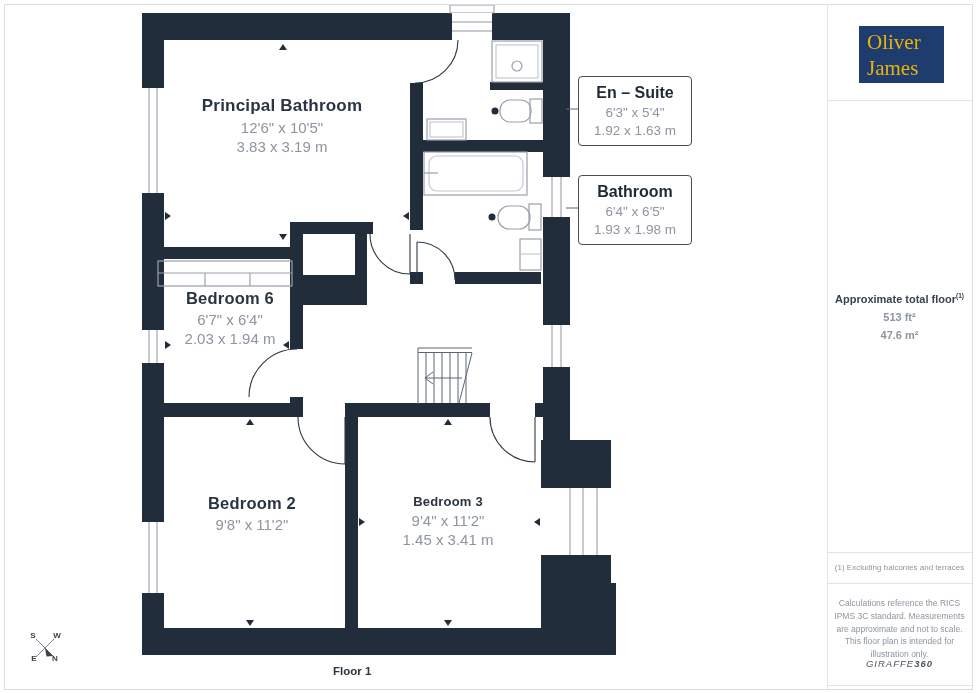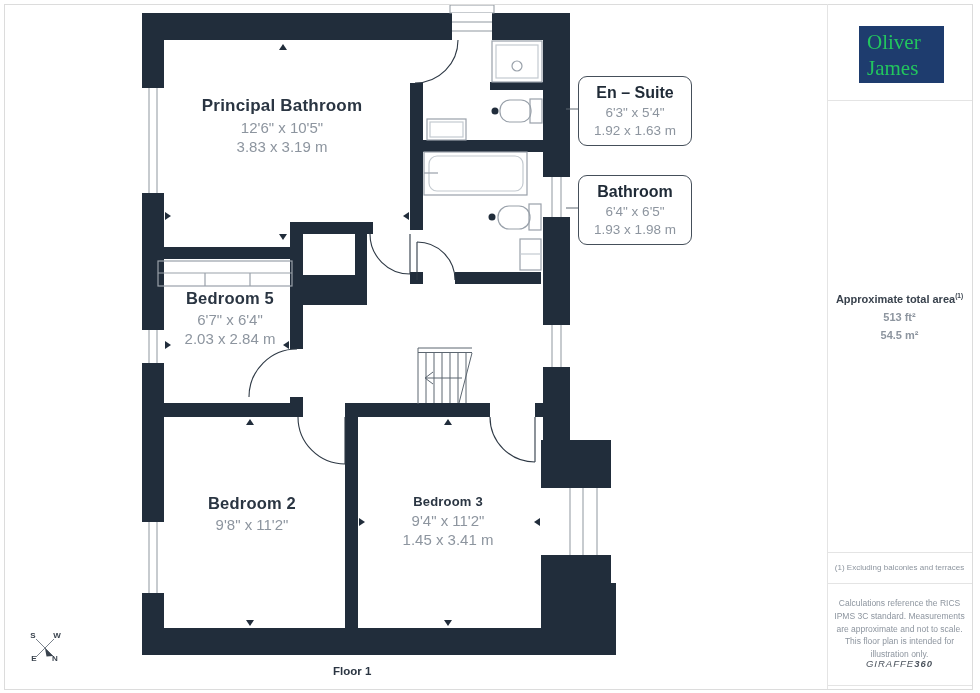--- a/index.html
+++ b/index.html
@@ -5,32 +5,32 @@
   html,body{margin:0;padding:0;background:#fff;}
   .page{position:relative;width:980px;height:693px;background:#fff;overflow:hidden;
         font-family:"Liberation Sans",sans-serif;}
   .outer-border{position:absolute;left:4px;top:4px;width:967px;height:684px;
         border:1px solid #dcdcdc;pointer-events:none;}
   .plan-svg{position:absolute;left:0;top:0;}
   .room-label{position:absolute;text-align:center;color:#2a3542;}
   .room-title{font-weight:bold;font-size:17px;letter-spacing:.2px;}
   .room-dims{font-size:15px;color:#8d959f;line-height:1.28;margin-top:2px;}
   .callout{position:absolute;left:578px;width:108px;background:#fff;
-        border:1.5px solid #454f5a;border-radius:9px;text-align:center;
+        border:1.5px solid #454f5a;border-radius:4px;text-align:center;
         padding:7px 2px 6px 2px;}
   .callout-title{font-weight:bold;font-size:16px;color:#1f2a36;}
   .callout-dims{font-size:13.5px;color:#8d959f;line-height:1.3;margin-top:2px;}
   .floor-label{position:absolute;left:333px;top:665px;width:170px;
         font-size:11.5px;font-weight:bold;color:#2b3542;}
   .compass-letter{position:absolute;width:14px;text-align:center;font-size:8px;
         font-weight:bold;color:#39424d;}
   .v-line{position:absolute;width:1px;background:#e4e4e4;}
   .h-line{position:absolute;height:1px;background:#e4e4e4;}
   .logo{position:absolute;left:859px;top:26px;width:85px;height:57px;background:#1e3c6e;
-        color:#22c55e;font-family:"Liberation Serif",serif;font-size:21px;line-height:26px;
+        color:#eab308;font-family:"Liberation Serif",serif;font-size:21px;line-height:26px;
         padding-left:8px;padding-top:3px;box-sizing:border-box;}
   .area-block{position:absolute;left:827px;top:292px;width:145px;text-align:center;}
   .area-title{font-size:11px;font-weight:bold;color:#39424d;}
   .area-title sup{font-size:6.5px;}
   .area-val{font-size:11px;color:#8d959f;margin-top:6px;font-weight:bold;}
   .footnote{position:absolute;left:827px;top:563px;width:145px;text-align:center;
         font-size:8px;color:#8d959f;}
   .disclaimer{position:absolute;left:832px;top:597px;width:135px;text-align:center;
         font-size:8.5px;line-height:1.5;color:#8d959f;}
   .brand{position:absolute;left:827px;top:658px;width:145px;text-align:center;
@@ -198,24 +198,24 @@
 
   <div class="room-label" style="left:172px;top:96px;width:220px;">
     <div class="room-title">Principal Bathroom</div>
     <div class="room-dims">
       <div>12'6" x 10'5"</div>
       <div>3.83 x 3.19 m</div>
     </div>
   </div>
 
   <div class="room-label" style="left:155px;top:289px;width:150px;">
-    <div class="room-title" style="font-size:16.5px">Bedroom 5</div>
+    <div class="room-title" style="font-size:16.5px">Bedroom 6</div>
     <div class="room-dims">
       <div>6'7" x 6'4"</div>
-      <div>2.03 x 2.84 m</div>
+      <div>2.03 x 1.94 m</div>
     </div>
   </div>
 
   <div class="room-label" style="left:152px;top:494px;width:200px;">
     <div class="room-title" style="font-size:16.5px">Bedroom 2</div>
     <div class="room-dims">
       <div>9'8" x 11'2"</div>
     </div>
   </div>
 
@@ -256,22 +256,22 @@
   <div class="h-line" style="left:827px;top:552px;width:145px;"></div>
   <div class="h-line" style="left:827px;top:583px;width:145px;"></div>
   <div class="h-line" style="left:827px;top:685px;width:145px;"></div>
 
   <div class="logo">
     <div>Oliver</div>
     <div>James</div>
   </div>
 
   <div class="area-block">
-    <div class="area-title"><span>Approximate total area</span><sup>(1)</sup></div>
+    <div class="area-title"><span>Approximate total floor</span><sup>(1)</sup></div>
     <div class="area-val">513 ft²</div>
-    <div class="area-val">54.5 m²</div>
+    <div class="area-val">47.6 m²</div>
   </div>
 
   <div class="footnote">(1) Excluding balconies and terraces</div>
   <div class="disclaimer">Calculations reference the RICS IPMS 3C standard. Measurements are approximate and not to scale. This floor plan is intended for illustration only.</div>
   <div class="brand"><span>GIRAFFE</span><b>360</b></div>
 
 </div>
 
 </body></html>

